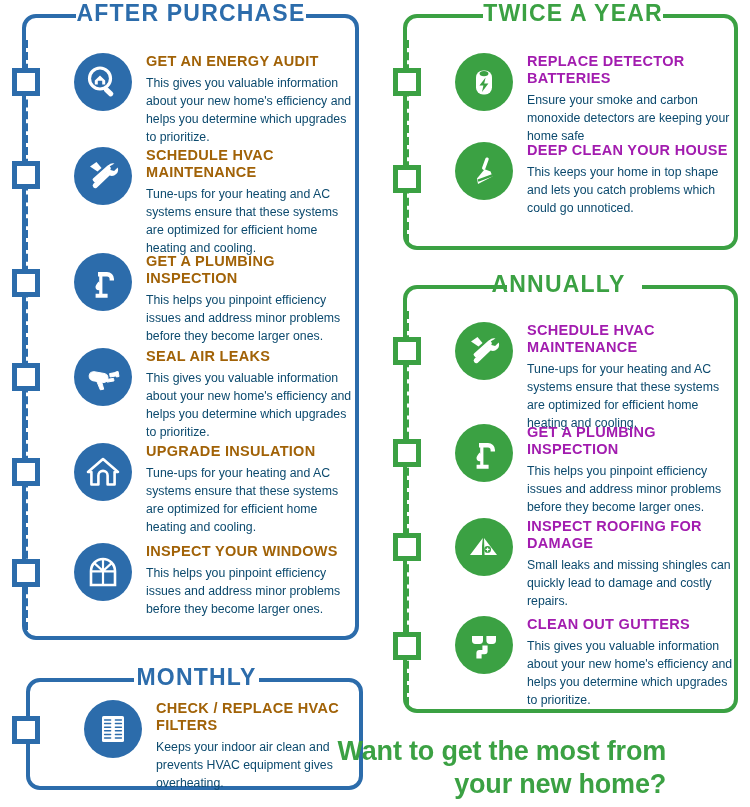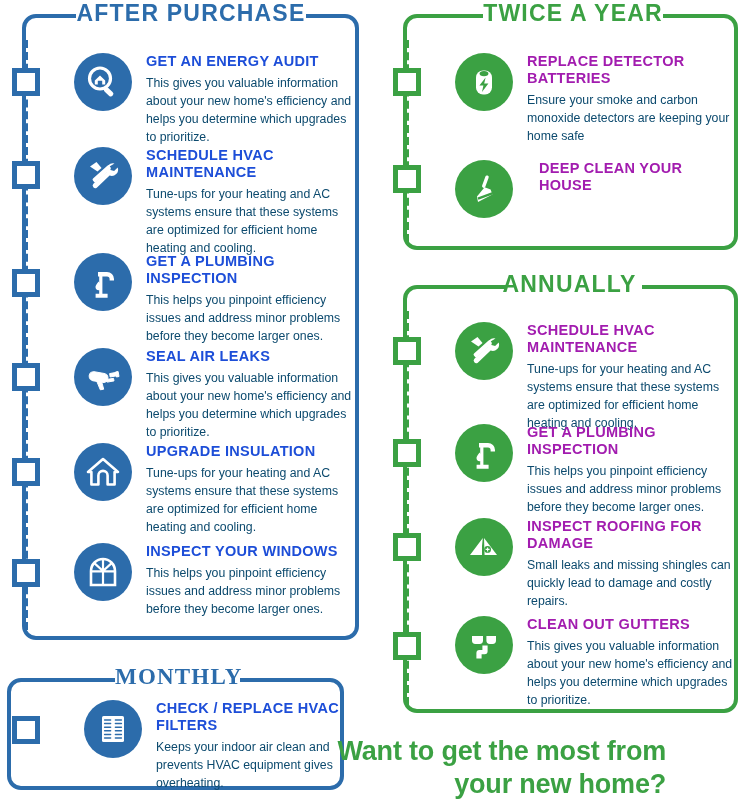--- a/index.html
+++ b/index.html
@@ -60,21 +60,21 @@
     display:flex;align-items:center;justify-content:center;
   }
   .badge.b{background:#2c6cab;}
   .badge.g{background:#3ba143;}
   .badge svg{display:block;}
   .txt{margin-left:14px;}
   .h{
     font-weight:bold;font-size:14.5px;letter-spacing:.3px;
     line-height:17px;margin:0 0 4px 0;
   }
-  .h.b{color:#1d4ed8;}
+  .h.b{color:#a16207;}
   .h.g{color:#a21caf;}
   .p{
     font-size:12.3px;line-height:18px;color:#0c4a6e;margin:0;
   }
 
   
   .closing{
     position:absolute;right:12px;bottom:6px;width:350px;
     text-align:right;color:#3ba143;
     font-size:27px;line-height:33px;font-weight:bold;letter-spacing:-.2px;
@@ -183,21 +183,21 @@
           <path d="M7 18 a12 12 0 0 1 24 0 v14 h-24 Z" fill="none" stroke="#fff" stroke-width="2.6"></path>
           <path d="M19 6.4 V32 M7.8 18.4 H30.2 M10.6 10.4 L19 18 M27.4 10.4 L19 18" stroke="#fff" stroke-width="2.2" fill="none"></path>
         </svg>
       </div>
       <div class="txt">
         <p class="h b">INSPECT YOUR WINDOWS</p>
         <p class="p">This helps you pinpoint efficiency issues and address minor problems before they become larger ones.</p>
       </div>
     </div>
 
-    <div class="panel blue" style="left:7px;top:678px;width:337px;height:112px;font-family:Liberation Serif, serif;">
+    <div class="panel blue" style="left:26px;top:678px;width:337px;height:112px;">
       <div class="frame"></div>
       <div class="notch" style="left:108px;width:125px;"></div>
       <div class="title" style="left:108px;width:125px;">MONTHLY</div>
     </div>
 
     <div class="check" style="left:12px;top:716px;"></div>
 
     <div class="item" style="left:84px;top:700px;width:280px;">
       <div class="badge b">
         <svg width="38" height="38" viewBox="0 0 38 38" aria-hidden="true">
@@ -239,39 +239,40 @@
           <ellipse cx="19" cy="10.6" rx="4.4" ry="2.6" fill="#3ba143"></ellipse>
           <path d="M20.6 14.5 L14.4 22.6 h4 l-1.4 6.4 l6.4 -8.6 h-4.2 Z" fill="#3ba143"></path>
         </svg>
       </div>
       <div class="txt">
         <p class="h g">REPLACE DETECTOR BATTERIES</p>
         <p class="p">Ensure your smoke and carbon monoxide detectors are keeping your home safe</p>
       </div>
     </div>
 
-    <div class="item" style="left:80px;top:160px;width:282px;gap:12px;">
+    <div class="item" style="left:80px;top:142px;width:282px;">
       <div class="badge g">
         <svg width="38" height="38" viewBox="0 0 38 38" aria-hidden="true">
           <g fill="#fff">
             <rect x="21" y="5" width="3.4" height="13" rx="1.7" transform="rotate(20 21 5)"></rect>
             <path d="M19.6 17.2 L25.6 19.4 L27.4 24.4 L13 32 L12 26.6 Z"></path>
             <path d="M12.6 27.4 L26.8 22.2 l0.8 2.2 L13.4 29.8 Z" fill="#3ba143"></path>
           </g>
         </svg>
       </div>
       <div class="txt">
         <p class="h g">DEEP CLEAN YOUR HOUSE</p>
+        <p class="p">This keeps your home in top shape and lets you catch problems which could go unnoticed.</p>
       </div>
     </div>
 
     <div class="panel green" style="left:28px;top:285px;width:335px;height:428px;">
       <div class="frame"></div>
       <div class="notch" style="left:104px;width:135px;"></div>
-      <div class="title" style="left:99px;width:135px;text-align:center;">ANNUALLY</div>
+      <div class="title" style="left:88px;width:135px;text-align:center;">ANNUALLY</div>
     </div>
 
     <div class="dash g" style="left:30px;top:311px;height:394px;"></div>
 
     <div class="check g" style="left:18px;top:337px;"></div>
     <div class="check g" style="left:18px;top:439px;"></div>
     <div class="check g" style="left:18px;top:533px;"></div>
     <div class="check g" style="left:18px;top:632px;"></div>
 
     <div class="item" style="left:80px;top:322px;width:282px;">

